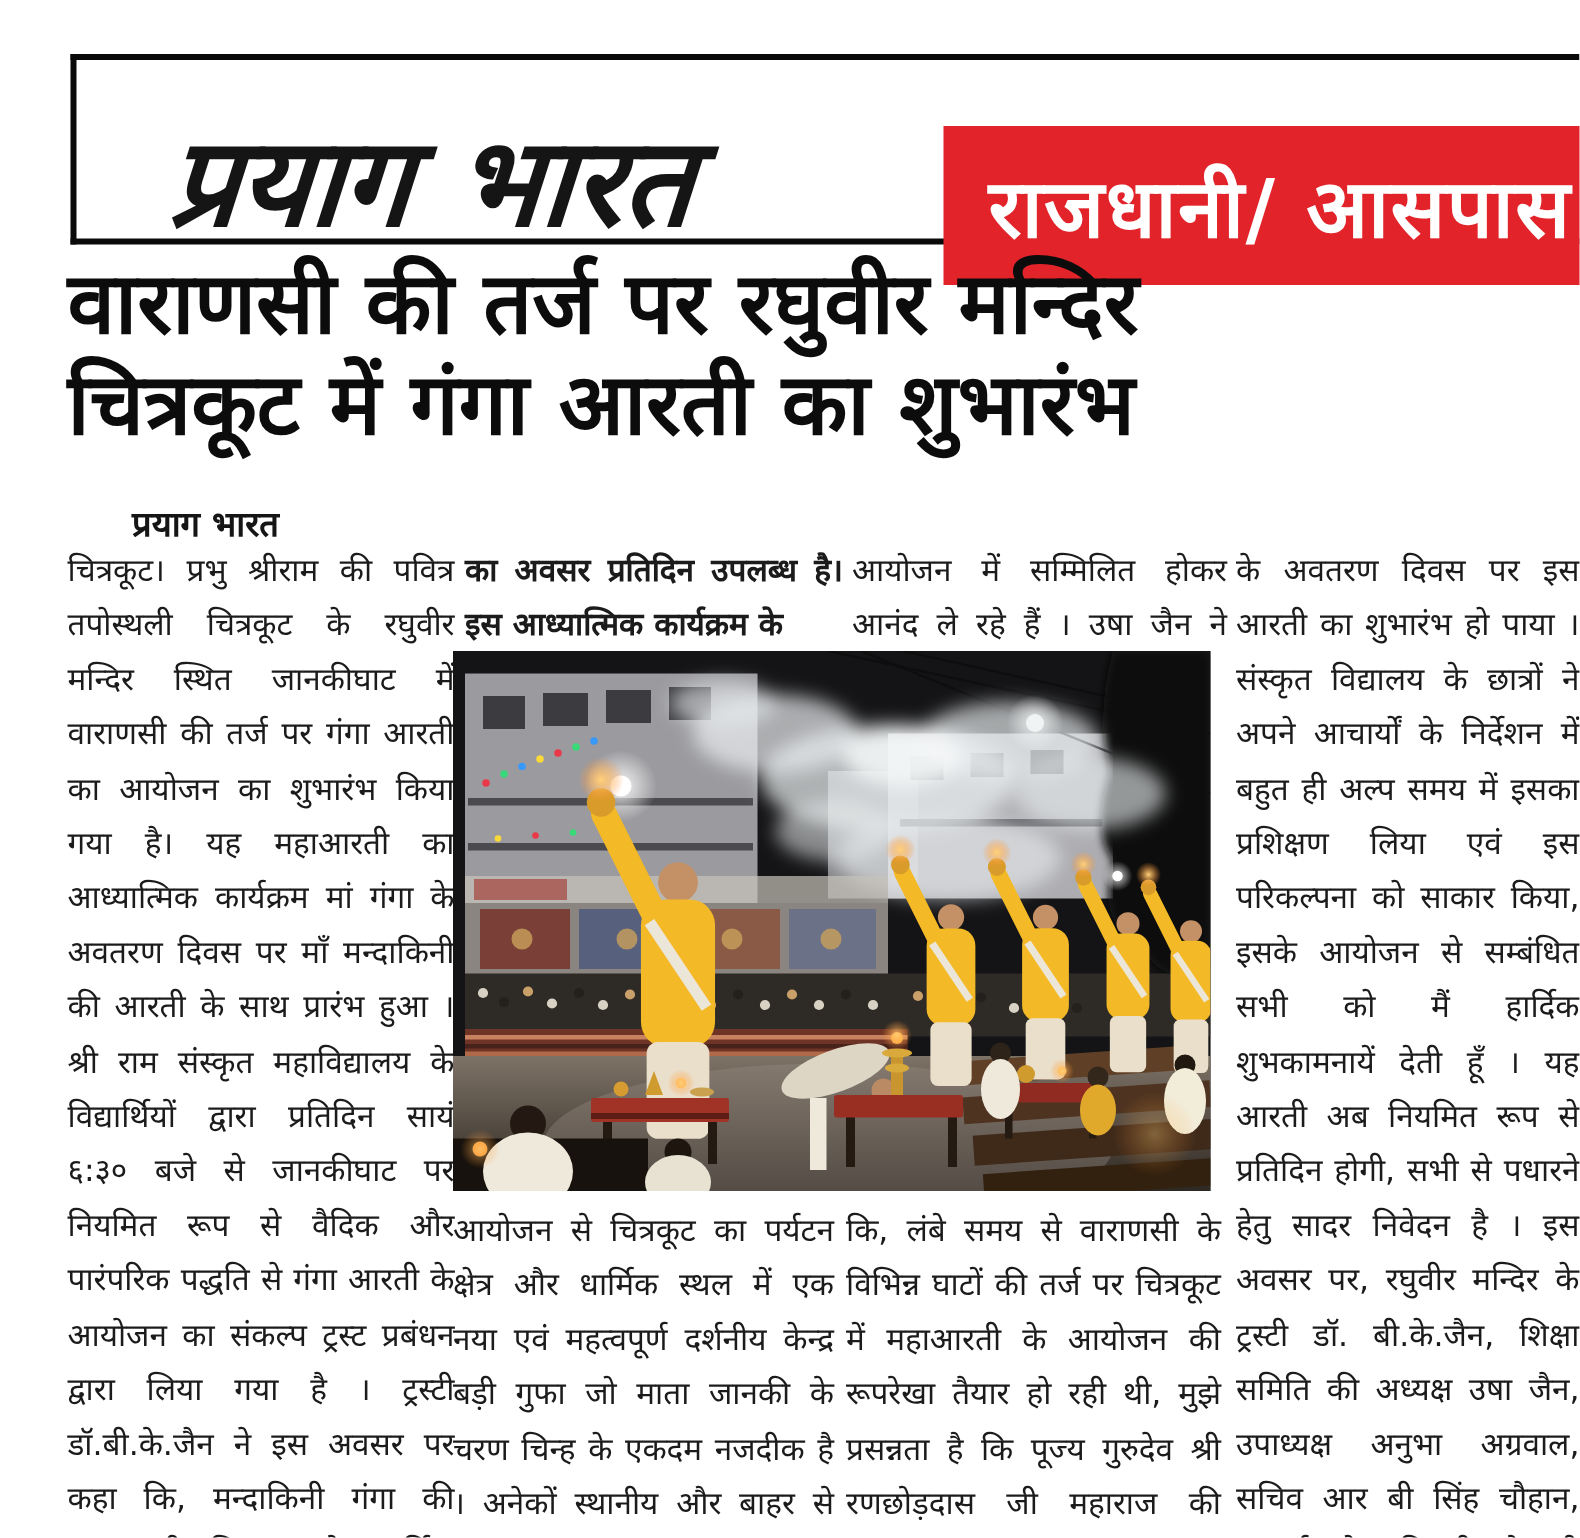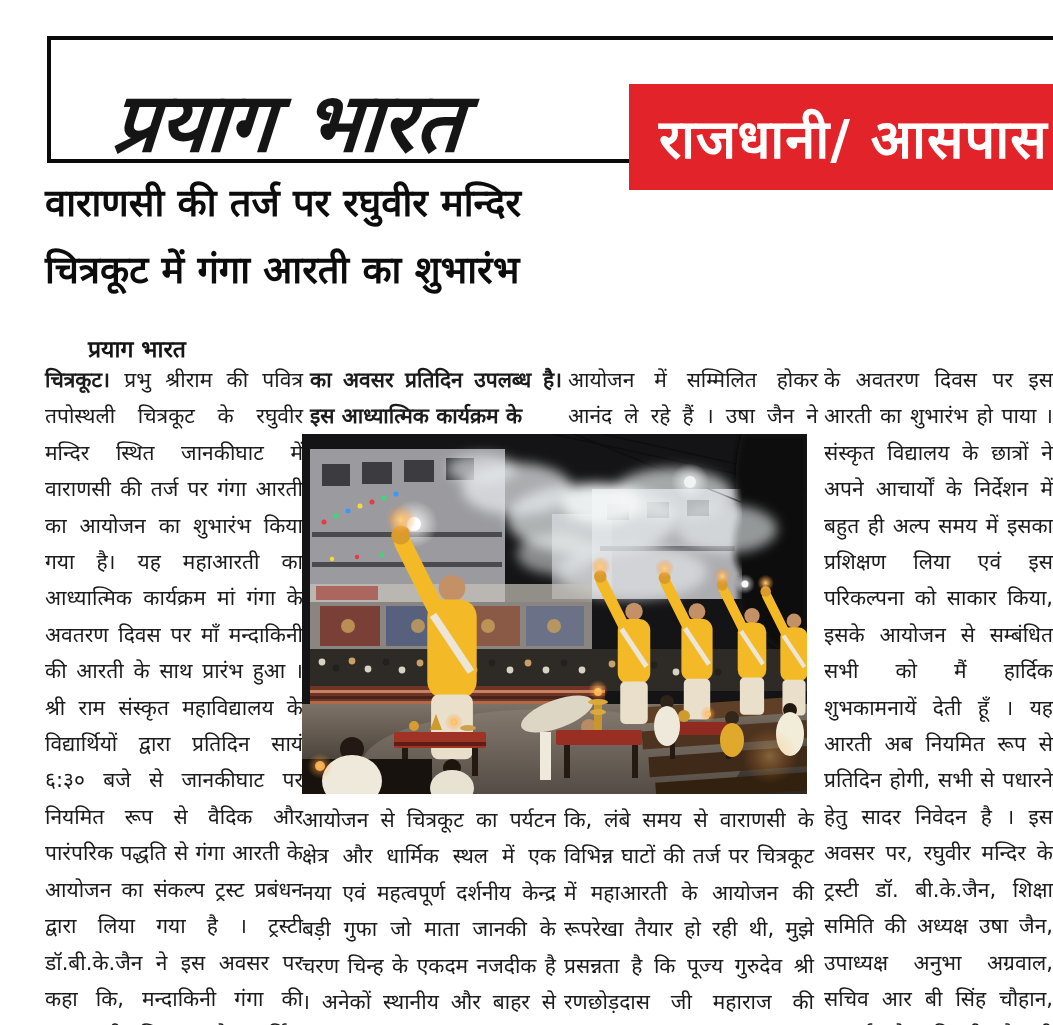--- a/index.html
+++ b/index.html
@@ -20,39 +20,39 @@
   }
   .section-banner{
     position:absolute;left:578px;top:44px;width:475px;height:106px;
     background:#e2232a;color:#ffffff;display:flex;align-items:center;
     font-size:54px;font-weight:bold;padding-left:30px;box-sizing:border-box;
     white-space:nowrap;overflow:hidden;letter-spacing:1px;
   }
   
   .headline{
     position:absolute;left:45px;top:170px;width:992px;
-    font-size:38px;line-height:67px;font-weight:bold;color:#0c0c0c;
+    font-size:57px;line-height:67px;font-weight:bold;color:#0c0c0c;
     letter-spacing:0px;
   }
   .byline{
     position:absolute;left:88px;top:332px;
     font-size:23px;font-weight:bold;color:#151515;
   }
   
   .bodytext{
     position:absolute;font-size:21px;line-height:36.4px;
     text-align:justify;color:#1b1b1b;
   }
   .col1{left:45px;top:362px;width:258px;}
   .col2-top{left:310px;top:362px;width:252px;font-weight:bold;}
   .col3-top{left:568px;top:362px;width:250px;}
   .col4{left:824px;top:362px;width:229px;}
   .col2-bottom{left:302px;top:802px;width:254px;}
   .col3-bottom{left:564px;top:802px;width:250px;}
-  .dateline{font-weight:bold;}
+  .dateline{font-weight:normal;}
   
   .photo-wrap{
     position:absolute;left:302px;top:434px;width:505px;height:360px;
     background:#131315;overflow:hidden;
   }
   .photo-wrap svg{display:block;width:100%;height:100%;}
 </style>
 </head>
 <body>
 

